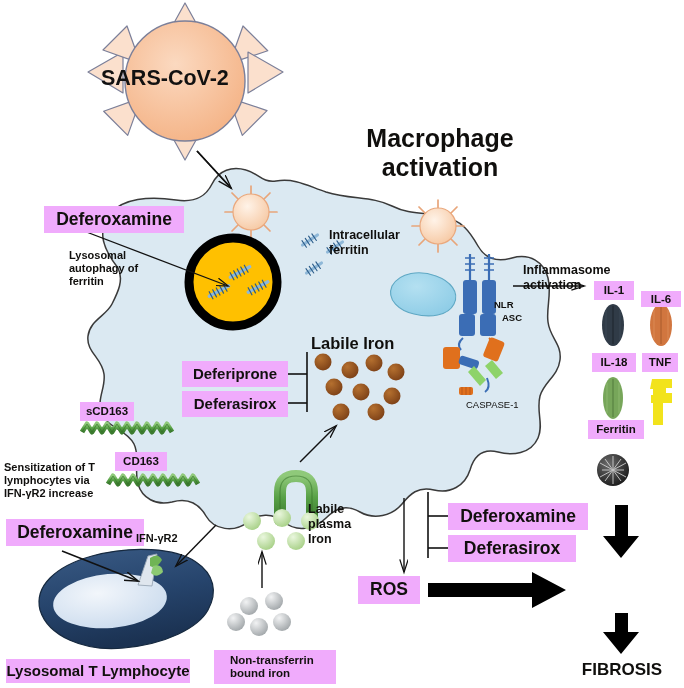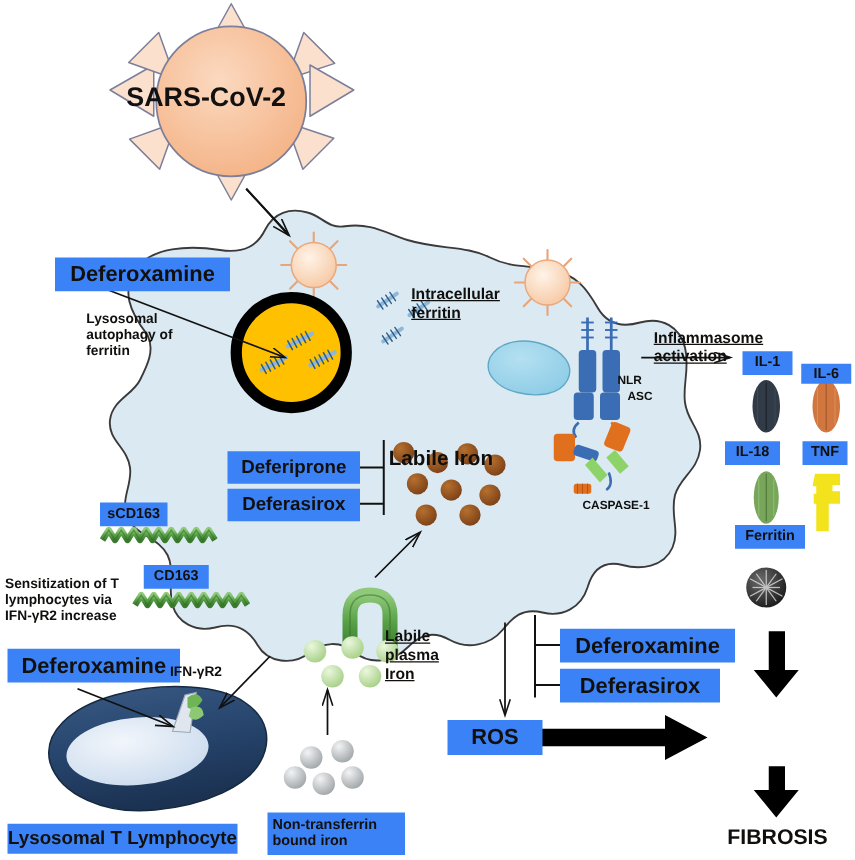--- a/index.html
+++ b/index.html
@@ -1,33 +1,33 @@
 <!DOCTYPE html>
 <html><head>
 <meta charset="utf-8">
 <style>
   html,body{margin:0;padding:0;background:#fff;}
   body{width:684px;height:688px;overflow:hidden;
        font-family:"Liberation Sans",sans-serif;color:#111;}
   #stage{position:relative;width:684px;height:688px;background:#ffffff;}
 
   
-  .chip{position:absolute;background:#3b82f6;color:#12100e;font-weight:bold;
+  .chip{position:absolute;background:#f0abfc;color:#12100e;font-weight:bold;
         display:flex;align-items:center;justify-content:center;
         line-height:1.12;text-align:center;white-space:pre-line;}
   .chip.lg{font-size:17.5px;}
   .chip.md{font-size:15px;}
   .chip.sm{font-size:11.5px;}
 
   
   .txt{position:absolute;font-weight:bold;color:#100f0d;white-space:pre-line;
        line-height:1.2;}
   .txt.title{font-size:25px;font-weight:bold;line-height:1.16;text-align:center;}
   .txt.big{font-size:16.5px;}
-  .txt.med{font-size:12.5px;text-decoration:underline;}
+  .txt.med{font-size:12.5px;}
   .txt.sm{font-size:11px;}
   .txt.xs{font-size:9.5px;font-weight:bold;padding-left:20px;}
 
   svg.layer{position:absolute;left:0;top:0;width:684px;height:688px;
             pointer-events:none;overflow:visible;}
 </style>
 </head>
 <body>
 
 <div id="stage">
@@ -386,68 +386,69 @@
   <svg class="layer" viewBox="0 0 684 688">
     <g fill="#000">
       <path d="M428,583 L532,583 L532,572 L566,590 L532,608 L532,597 L428,597 Z"></path>
       <path d="M615,505 L628,505 L628,536 L639,536 L621,558 L603,536 L615,536 Z"></path>
       <path d="M615,613 L628,613 L628,632 L639,632 L621,654 L603,632 L615,632 Z"></path>
     </g>
   </svg>
 
   <div class="txt" style="left:101px;top:66px;font-size:21.5px;color:#111;">SARS-CoV-2</div>
 
+  <div class="txt title" style="left:335px;top:124px;width:210px;">Macrophage activation</div>
 
   <div class="chip lg" style="left:44px;top:206px;width:140px;height:27px;">Deferoxamine</div>
 
   <div class="txt sm" style="left:69px;top:249px;width:110px;">Lysosomal
 autophagy of
 ferritin</div>
 
   <div class="txt med" style="left:329px;top:228px;width:90px;">Intracellular
 ferritin</div>
 
-  <div class="txt big" style="left:311px;top:334px;margin-top:24px;">Labile Iron</div>
+  <div class="txt big" style="left:311px;top:334px;">Labile Iron</div>
 
   <div class="chip md" style="left:182px;top:361px;width:106px;height:26px;">Deferiprone</div>
   <div class="chip md" style="left:182px;top:391px;width:106px;height:26px;">Deferasirox</div>
 
   <div class="txt xs" style="left:474px;top:299px;">NLR</div>
   <div class="txt xs" style="left:482px;top:312px;">ASC</div>
-  <div class="txt xs" style="left:446px;top:399px;font-weight:bold;">CASPASE-1</div>
+  <div class="txt xs" style="left:446px;top:399px;font-weight:normal;">CASPASE-1</div>
 
   <div class="txt med" style="left:523px;top:263px;width:92px;">Inflammasome
 activation</div>
 
   <div class="chip sm" style="left:594px;top:281px;width:40px;height:19px;">IL-1</div>
   <div class="chip sm" style="left:641px;top:291px;width:40px;height:16px;">IL-6</div>
-  <div class="chip sm" style="left:580px;top:353px;width:44px;height:19px;text-align:center;">IL-18</div>
+  <div class="chip sm" style="left:592px;top:353px;width:44px;height:19px;text-align:center;">IL-18</div>
   <div class="chip sm" style="left:642px;top:353px;width:36px;height:19px;">TNF</div>
   <div class="chip sm" style="left:588px;top:420px;width:56px;height:19px;">Ferritin</div>
 
   <div class="chip sm" style="left:80px;top:402px;width:54px;height:19px;">sCD163</div>
   <div class="chip sm" style="left:115px;top:452px;width:52px;height:19px;">CD163</div>
 
   <div class="txt sm" style="left:4px;top:461px;width:112px;">Sensitization of T
 lymphocytes via
 IFN-γR2 increase</div>
 
   <div class="chip lg" style="left:6px;top:519px;width:138px;height:27px;">Deferoxamine</div>
 
   <div class="txt sm" style="left:136px;top:532px;">IFN-γR2</div>
 
   <div class="chip md" style="left:6px;top:659px;width:184px;height:24px;">Lysosomal T Lymphocyte</div>
 
   <div class="txt med" style="left:308px;top:502px;width:56px;">Labile
 plasma
 Iron</div>
 
-  <div class="chip sm" style="left:214px;top:650px;width:106px;height:34px;text-align:left;justify-content:flex-start;padding-left:4px;">Non-transferrin
+  <div class="chip sm" style="left:214px;top:650px;width:106px;height:34px;text-align:left;justify-content:flex-start;padding-left:16px;">Non-transferrin
 bound iron</div>
 
   <div class="chip lg" style="left:448px;top:503px;width:140px;height:27px;">Deferoxamine</div>
   <div class="chip lg" style="left:448px;top:535px;width:128px;height:27px;">Deferasirox</div>
 
-  <div class="chip lg" style="left:358px;top:576px;width:76px;height:28px;">ROS</div>
+  <div class="chip lg" style="left:358px;top:576px;width:62px;height:28px;">ROS</div>
 
   <div class="txt" style="left:576px;top:660px;width:92px;font-size:17px;text-align:center;">FIBROSIS</div>
 
 </div>
 
 </body></html>

